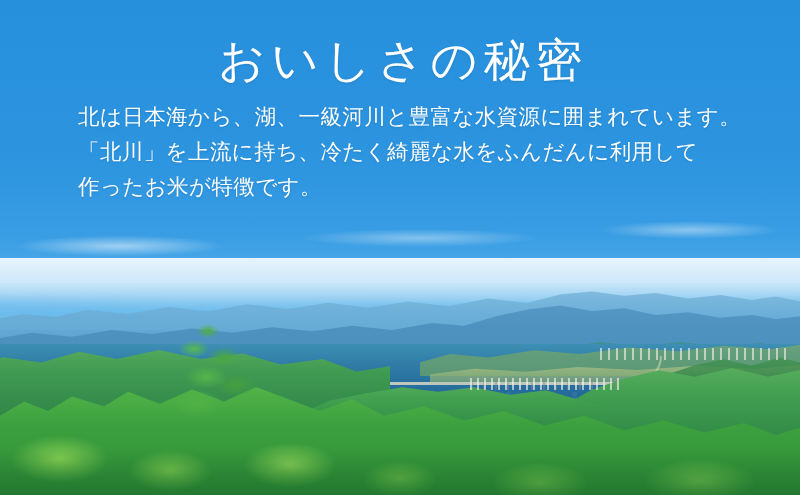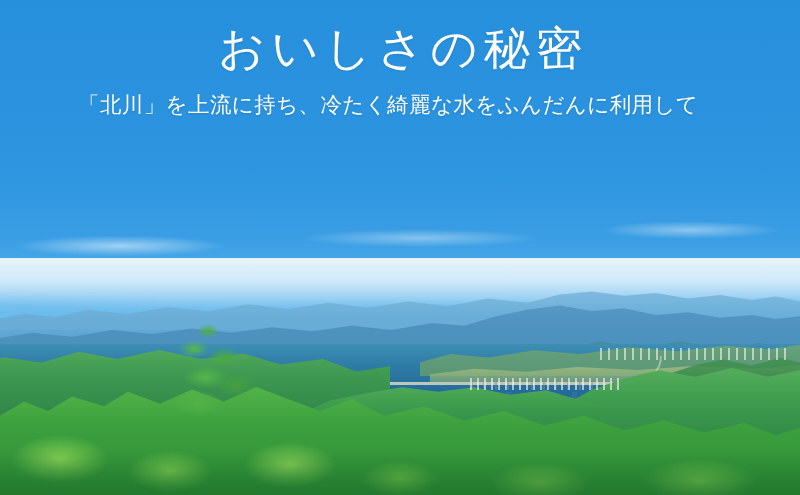--- a/index.html
+++ b/index.html
@@ -283,21 +283,21 @@
   }
 
   
   .textwrap {
     position: absolute;
     left: 0; top: 0;
     width: 800px;
     z-index: 20;
   }
   .title {
-    margin: 0;
+    margin: 12px;
     padding-top: 24px;
     text-align: center;
     color: #ffffff;
     font-size: 46px;
     line-height: 1.08;
     font-weight: 400;
     letter-spacing: 6px;
     text-indent: 6px;
     font-family: "Liberation Serif", "DejaVu Serif", serif;
     text-shadow: 0 1px 2px rgba(10,70,120,.18);
@@ -354,18 +354,20 @@
     <div class="fg-bright"></div>
     <div class="fg-tree"></div>
     <div class="fg-dark"></div>
   </div>
 
   <div class="textwrap">
 
     <h1 class="title">おいしさの秘密</h1>
 
     <div class="body">
+      <span class="ln">北は日本海から、湖、一級河川と豊富な水資源に囲まれています。</span>
       <span class="ln">「北川」を上流に持ち、冷たく綺麗な水をふんだんに利用して</span>
+      <span class="ln">作ったお米が特徴です。</span>
     </div>
 
   </div>
 
 </div>
 
 </body></html>

